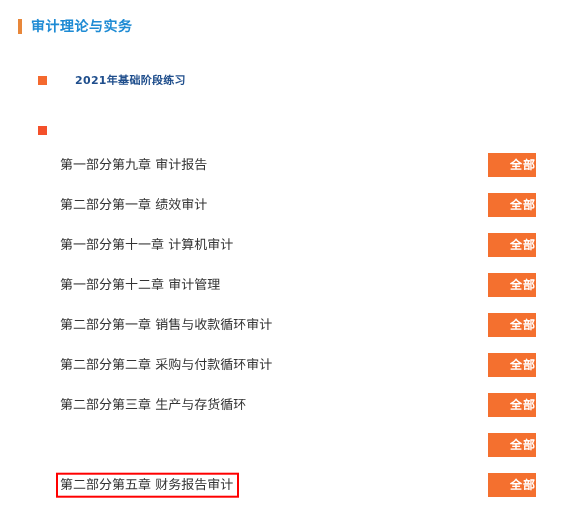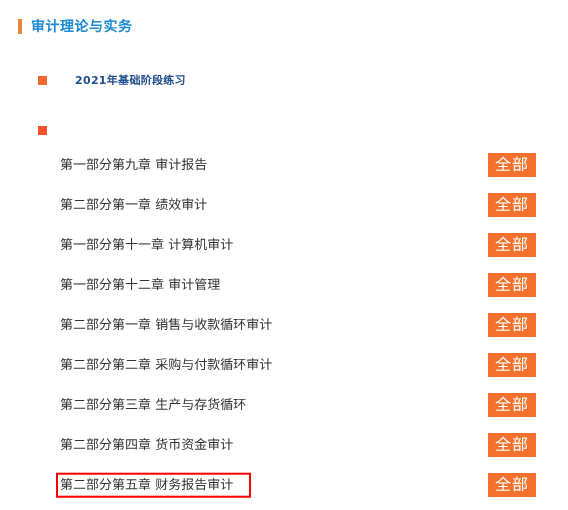--- a/index.html
+++ b/index.html
@@ -91,42 +91,43 @@
     transform: translateY(-50%);
     font-size: 13px;
     color: #333333;
     white-space: nowrap;
     line-height: 1.2;
     padding: 1px 2px;
   }
   .chapter-row.highlighted .chapter-title {
     border: 2px solid #FF0000;
     left: 56px;
-    padding: 2px 16px 3px 2px;
+    padding: 2px 4px 3px 2px;
     min-width: 170px;
   }
 
   .all-button {
     position: absolute;
     right: 20px;
     top: 50%;
     transform: translateY(-50%);
     width: 48px;
     height: 24px;
     background: #F4702F;
     color: #ffffff;
-    font-size: 16px;
+    font-size: 12px;
     line-height: 24px;
-    text-align: center;
+    text-align: right;
     letter-spacing: 1px;
     cursor: pointer;
     border: none;
     padding: 0;
     font-family: inherit;
     box-sizing: border-box;
+    font-weight: bold;
   }
 </style>
 </head>
 <body>
 
 <div class="page-header">
   <div class="title-bar"></div>
   <div class="page-title">审计理论与实务</div>
 </div>
 
@@ -162,20 +163,19 @@
   </div>
   <div class="chapter-row">
     <span class="chapter-title">第二部分第二章  采购与付款循环审计</span>
     <button class="all-button">全部</button>
   </div>
   <div class="chapter-row">
     <span class="chapter-title">第二部分第三章  生产与存货循环</span>
     <button class="all-button">全部</button>
   </div>
   <div class="chapter-row">
-    <span class="chapter-title">第二部分第四章  货币资金审计</span>
     <button class="all-button">全部</button>
   </div>
   <div class="chapter-row highlighted">
     <span class="chapter-title">第二部分第五章  财务报告审计</span>
     <button class="all-button">全部</button>
   </div>
 </div>
 
 </body></html>

